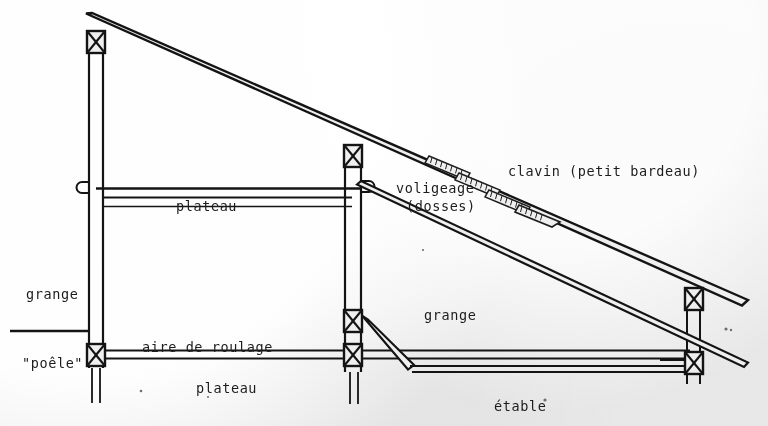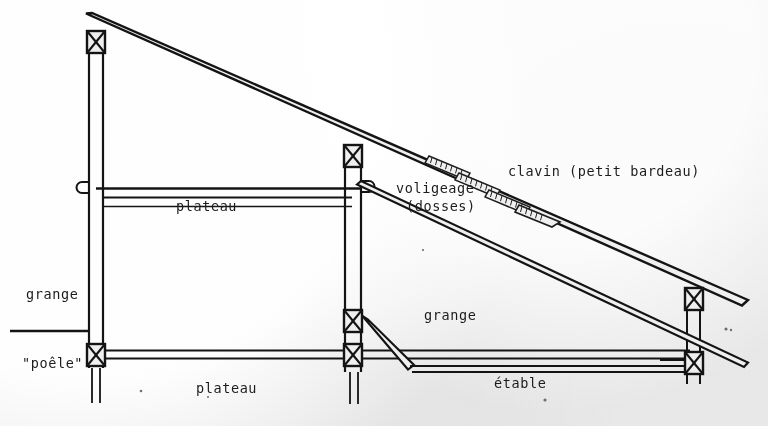--- a/index.html
+++ b/index.html
@@ -196,18 +196,19 @@
   <div class="lbl" style="left:406px; top:199px;text-align:center;">(dosses)</div>
 
   <div class="lbl" style="left:508px; top:164px;">clavin (petit bardeau)</div>
 
   <div class="lbl" style="left:26px; top:287px;">grange</div>
 
   <div class="lbl" style="left:424px; top:308px;">grange</div>
 
   <div class="lbl" style="left:22px; top:356px;">"poêle"</div>
 
+  <div class="lbl" style="left:142px; top:340px;">aire de roulage</div>
 
   <div class="lbl" style="left:196px; top:381px;">plateau</div>
 
-  <div class="lbl" style="left:494px; top:376px;">étable</div>
+  <div class="lbl" style="left:494px; top:399px;">étable</div>
 
 </div>
 
 </body></html>

